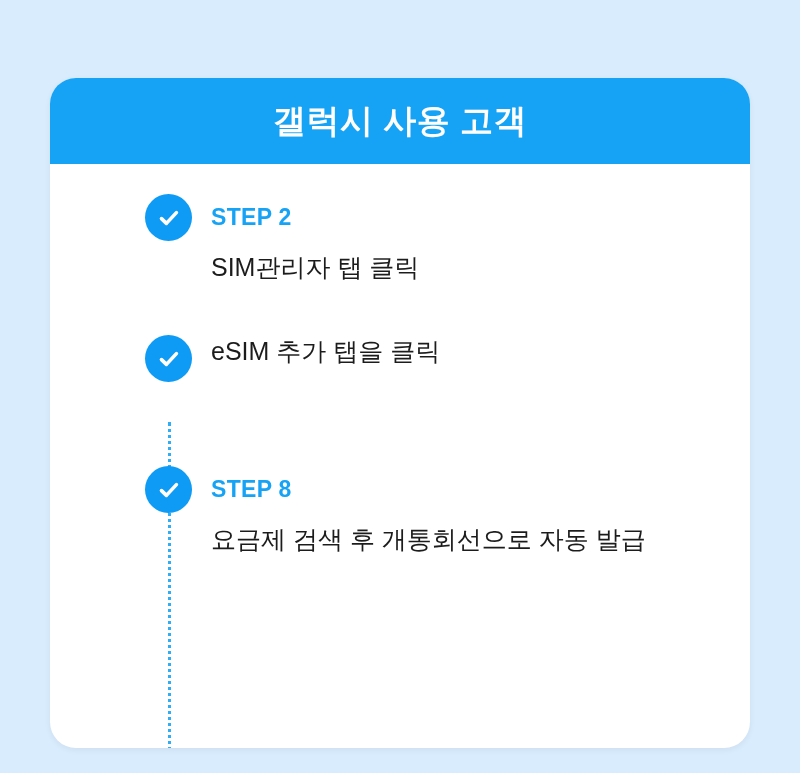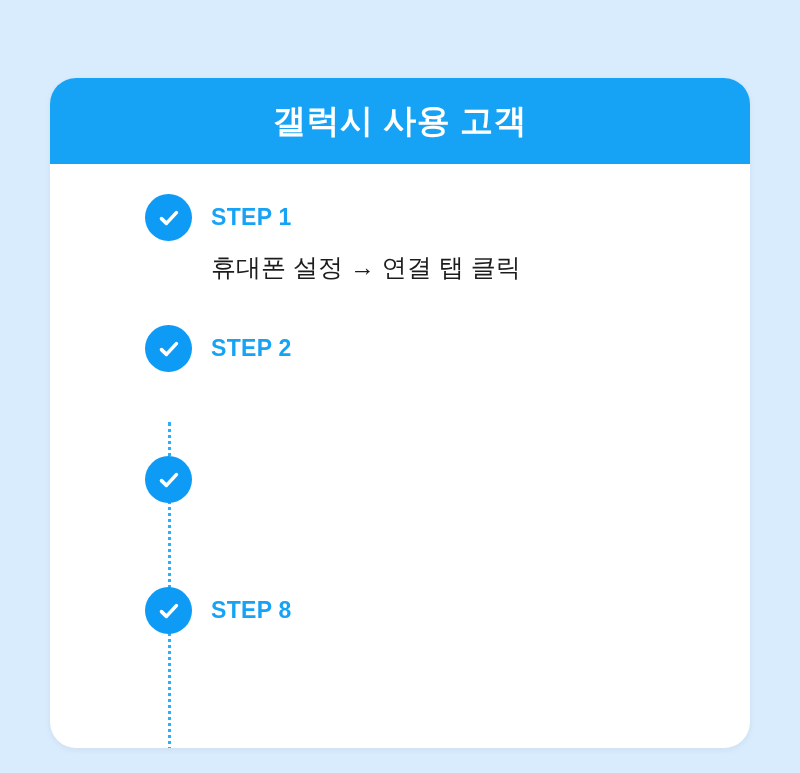--- a/index.html
+++ b/index.html
@@ -125,51 +125,45 @@
   <div class="card-header">
     <div class="card-title">갤럭시 사용 고객</div>
   </div>
 
   <div class="card-body">
 
     <div class="connector"></div>
 
     <ul class="steps">
 
-      <li class="step step-1">
-        <span class="check-badge">
-          <svg width="26" height="26" viewBox="0 0 26 26" aria-hidden="true">
-            <path d="M5.5 13.6 L10.4 18.4 L20.4 7.6" fill="none" stroke="#ffffff" stroke-width="3.6" stroke-linecap="round" stroke-linejoin="round"></path>
-          </svg>
-        </span>
-        <span class="step-label">STEP 1</span>
-        <span class="step-desc">휴대폰 설정  →  연결 탭 클릭</span>
-      </li>
 
       <li class="step step-2">
         <span class="check-badge">
           <svg width="26" height="26" viewBox="0 0 26 26" aria-hidden="true">
             <path d="M5.5 13.6 L10.4 18.4 L20.4 7.6" fill="none" stroke="#ffffff" stroke-width="3.6" stroke-linecap="round" stroke-linejoin="round"></path>
           </svg>
         </span>
         <span class="step-label">STEP 2</span>
+        <span class="step-desc">SIM관리자 탭 클릭</span>
       </li>
 
       <li class="step step-3">
         <span class="check-badge">
           <svg width="26" height="26" viewBox="0 0 26 26" aria-hidden="true">
             <path d="M5.5 13.6 L10.4 18.4 L20.4 7.6" fill="none" stroke="#ffffff" stroke-width="3.6" stroke-linecap="round" stroke-linejoin="round"></path>
           </svg>
         </span>
+        <span class="step-desc">eSIM 추가 탭을 클릭</span>
       </li>
 
       <li class="step step-4">
         <span class="check-badge">
           <svg width="26" height="26" viewBox="0 0 26 26" aria-hidden="true">
             <path d="M5.5 13.6 L10.4 18.4 L20.4 7.6" fill="none" stroke="#ffffff" stroke-width="3.6" stroke-linecap="round" stroke-linejoin="round"></path>
           </svg>
         </span>
         <span class="step-label">STEP 8</span>
+        <span class="step-desc">요금제 검색 후 개통회선으로 자동 발급</span>
       </li>
 
     </ul>
   </div>
 </div>
 
 </body></html>

